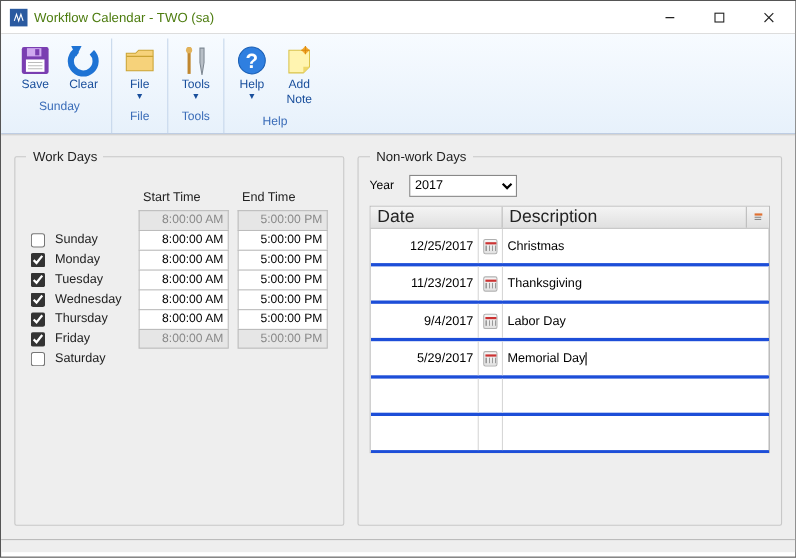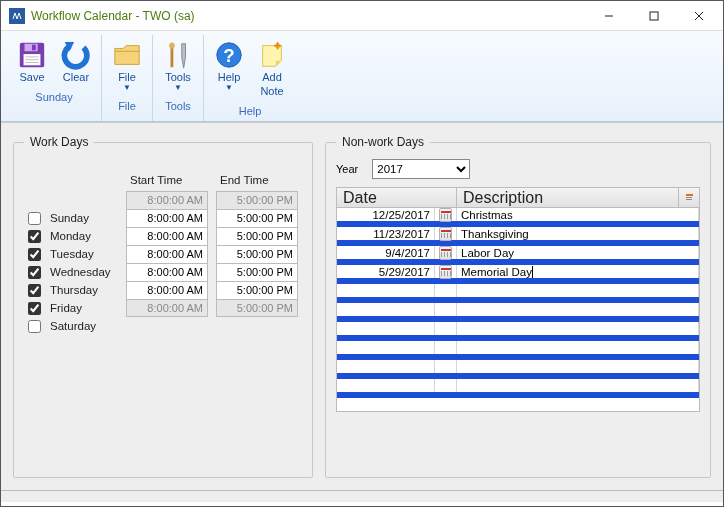--- a/index.html
+++ b/index.html
@@ -209,22 +209,22 @@
     width: 20px; flex: none;
     justify-content: center;
   }
   .grid-body {
     flex: 1;
     overflow-y: scroll;
     scrollbar-width: thin;
   }
   .grid-row {
     display: flex;
-    height: 19px;
-    border-bottom: 6px solid #1d4ed8;
+    height: 34px;
+    border-bottom: 3px solid #1d4ed8;
   }
   .grid-row .cell {
     border-right: 1px solid #d7d7d7;
     padding: 1px 4px;
     font-size: 11.5px;
     display: flex; align-items: center;
   }
   .col-date { width: 98px; }
   .col-datebtn { width: 22px; justify-content: center; flex: none; }
   .col-desc { flex: 1; }

